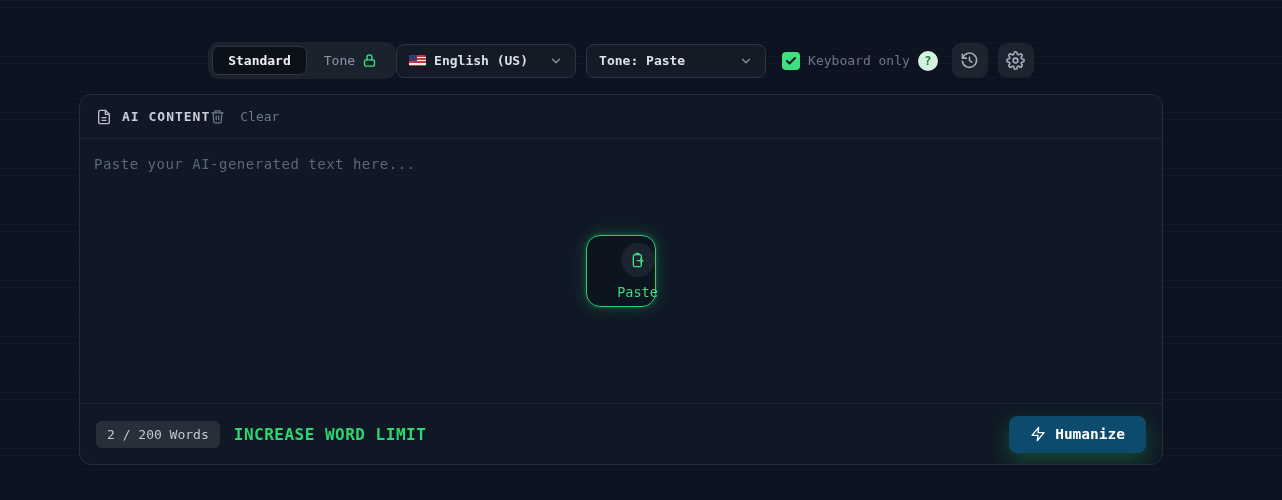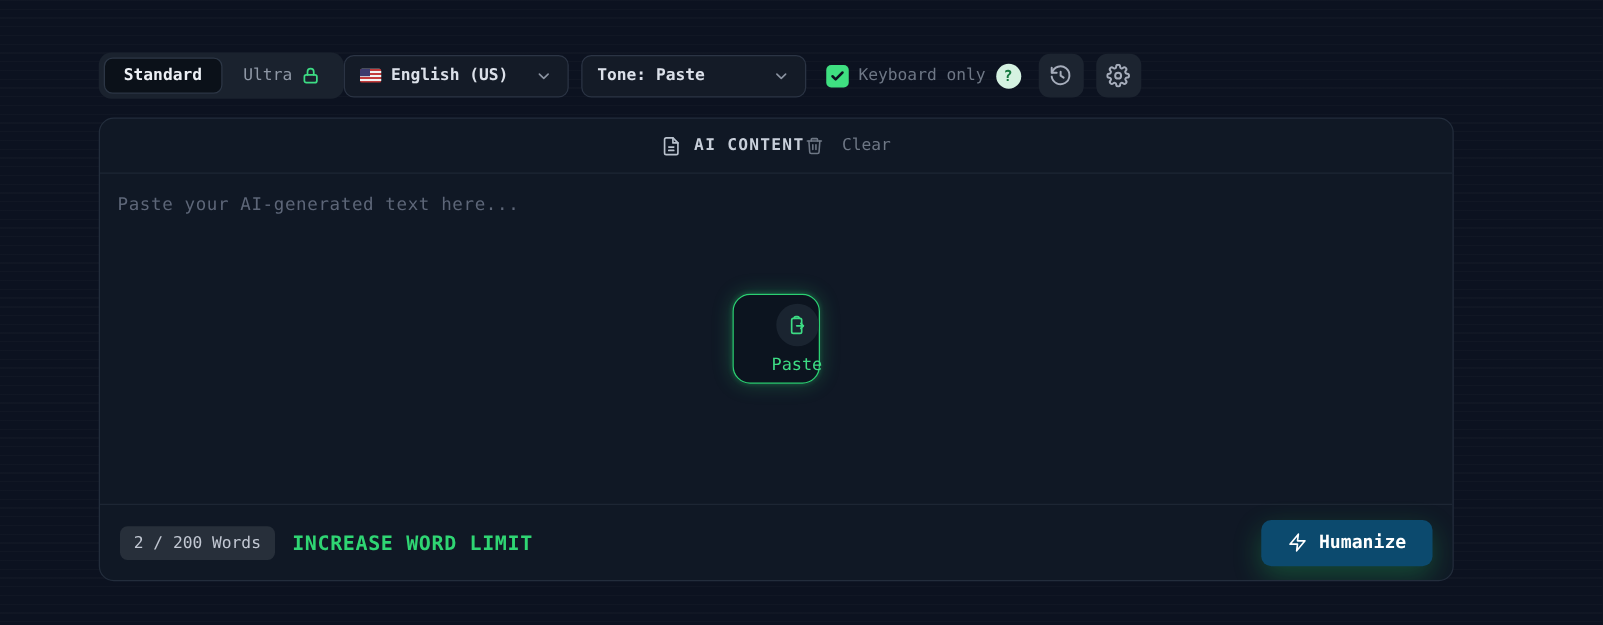--- a/index.html
+++ b/index.html
@@ -14,21 +14,21 @@
   body::before {
     content:"";
     position:absolute; inset:0;
     background:repeating-linear-gradient(to bottom, rgba(255,255,255,0.018) 0 1px, transparent 1px 7px);
     pointer-events:none;
   }
 
   
   .toolbar {
     position:absolute; left:79px; right:119px; top:42px; height:37px;
-    display:flex; align-items:center; justify-content:flex-start;
+    display:flex; align-items:center; justify-content:center;
     z-index:2;
   }
   .tab-switcher {
     display:inline-flex; align-items:center; gap:2px;
     background:#1a222e; border-radius:10px; padding:4px; height:37px;
   }
   .tab {
     display:inline-flex; align-items:center; gap:7px;
     padding:0 15px; height:29px; border-radius:7px;
     font-size:13px; color:#8e97a5; cursor:pointer; white-space:nowrap;
@@ -73,21 +73,21 @@
   }
 
   
   .panel {
     position:absolute; left:79px; right:119px; top:94px; height:371px;
     background:#101825; border:1px solid #232d3c; border-radius:12px;
     display:flex; flex-direction:column; z-index:1; overflow:hidden;
   }
   .panel-header {
     height:44px; flex:0 0 44px;
-    display:flex; align-items:center; justify-content:center;
+    display:flex; align-items:center; justify-content:flex-start;
     padding:0 16px; border-bottom:1px solid #1d2634;
   }
   .panel-title {
     display:flex; align-items:center; gap:10px;
     font-size:13px; font-weight:bold; letter-spacing:1px; color:#c8cfda;
   }
   .panel-title .doc-ic { color:#b9c1cd; display:flex; }
   .clear-btn {
     display:flex; align-items:center; gap:15px;
     font-size:13px; color:#6e7785; background:none; border:none;
@@ -142,21 +142,21 @@
 </style>
 </head>
 <body>
 
 <div class="toolbar">
   <div class="tab-switcher">
     <div class="tab active">
       <span>Standard</span>
     </div>
     <div class="tab">
-      <span>Ultra</span>
+      <span>Tone</span>
       <span class="lock-ic">
         <svg width="15" height="15" viewBox="0 0 24 24" fill="none" stroke="currentColor" stroke-width="2.2" stroke-linecap="round" stroke-linejoin="round">
           <rect x="4" y="11" width="16" height="10" rx="2.5"></rect>
             <path d="M8 11V7a4 4 0 0 1 8 0v4"></path>
         </svg>
       </span>
     </div>
   </div>
 
   <div class="toolbar-right">

